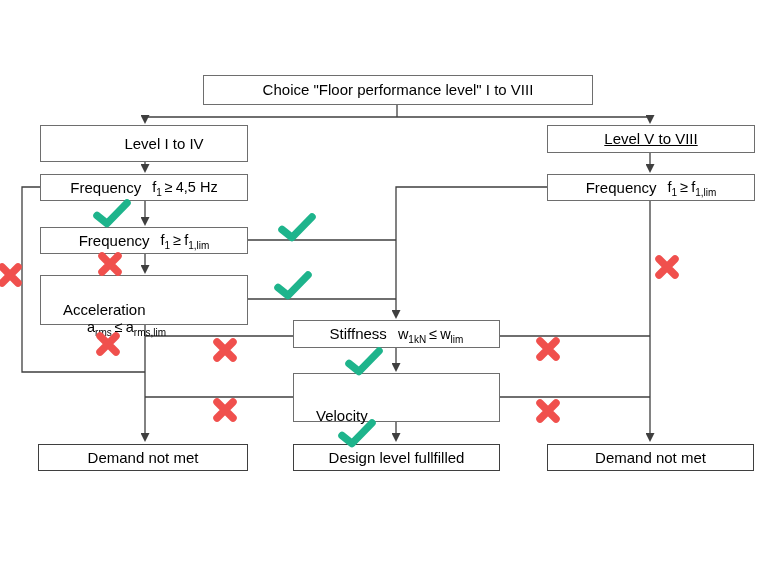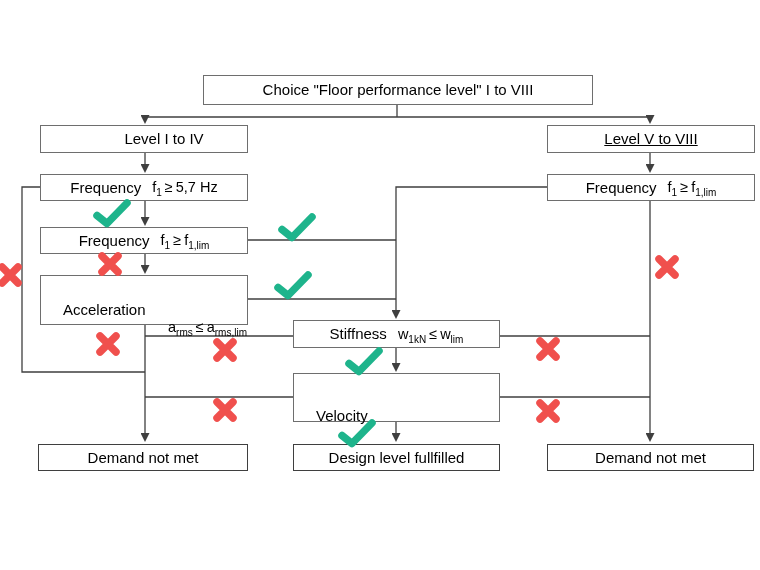--- a/index.html
+++ b/index.html
@@ -10,21 +10,21 @@
   svg.wires{position:absolute;left:0;top:0;z-index:1;}
   .box{
     position:absolute;box-sizing:border-box;z-index:2;
     border:1.4px solid #6e6e6e;background:#ffffff;
     display:flex;align-items:center;justify-content:center;
     font-size:15px;line-height:1.15;white-space:nowrap;column-gap:11px;
   }
   .box.terminal{border:1.9px solid #3f3f3f;font-weight:normal;}
   .box.two{flex-direction:column;align-items:stretch;row-gap:1px;column-gap:0;}
   .box.two .l1{text-align:left;padding-left:22px;margin-top:36px;}
-  .box.two .l2{text-align:right;}
+  .box.two .l2{text-align:left;}
   .box.two .l2.accel{padding-left:46px;}
   .box.two .l2.velo{padding-left:16px;}
   .formula{font-size:14.5px;white-space:nowrap;}
   .formula sub{font-size:10px;line-height:0;}
   .formula .op{padding:0 3px;}
   .mark{position:absolute;z-index:3;}
 </style>
 </head>
 <body>
 
@@ -57,31 +57,31 @@
       <path d="M293 397 H145"></path>
       <path d="M396 348 V370" marker-end="url(#ah)"></path>
       <path d="M396 422 V440" marker-end="url(#ah)"></path>
     </g>
   </svg>
 
   <div class="box" style="left:203px;top:75px;width:390px;height:30px;">
     <span>Choice "Floor performance level" I to VIII</span>
   </div>
 
-  <div class="box" style="left:40px;top:125px;width:208px;height:28px;padding-left:40px;">
+  <div class="box" style="left:40px;top:125px;width:208px;height:37px;padding-left:40px;">
     <span>Level I to IV</span>
   </div>
 
   <div class="box" style="left:547px;top:125px;width:208px;height:28px;text-decoration:underline;">
     <span>Level V to VIII</span>
   </div>
 
   <div class="box" style="left:40px;top:174px;width:208px;height:27px;">
     <span>Frequency</span>
-    <span class="formula"><span>f</span><sub>1</sub><span class="op">≥</span><span>5,7 Hz</span><sub></sub></span>
+    <span class="formula"><span>f</span><sub>1</sub><span class="op">≥</span><span>4,5 Hz</span><sub></sub></span>
   </div>
 
   <div class="box" style="left:40px;top:227px;width:208px;height:27px;">
     <span>Frequency</span>
     <span class="formula"><span>f</span><sub>1</sub><span class="op">≥</span><span>f</span><sub>1,lim</sub></span>
   </div>
 
   <div class="box two" style="left:40px;top:275px;width:208px;height:50px;">
     <div class="l1">Acceleration</div>
     <div class="l2 accel formula"><span>a</span><sub>rms</sub><span class="op">≤</span><span>a</span><sub>rms,lim</sub></div>

